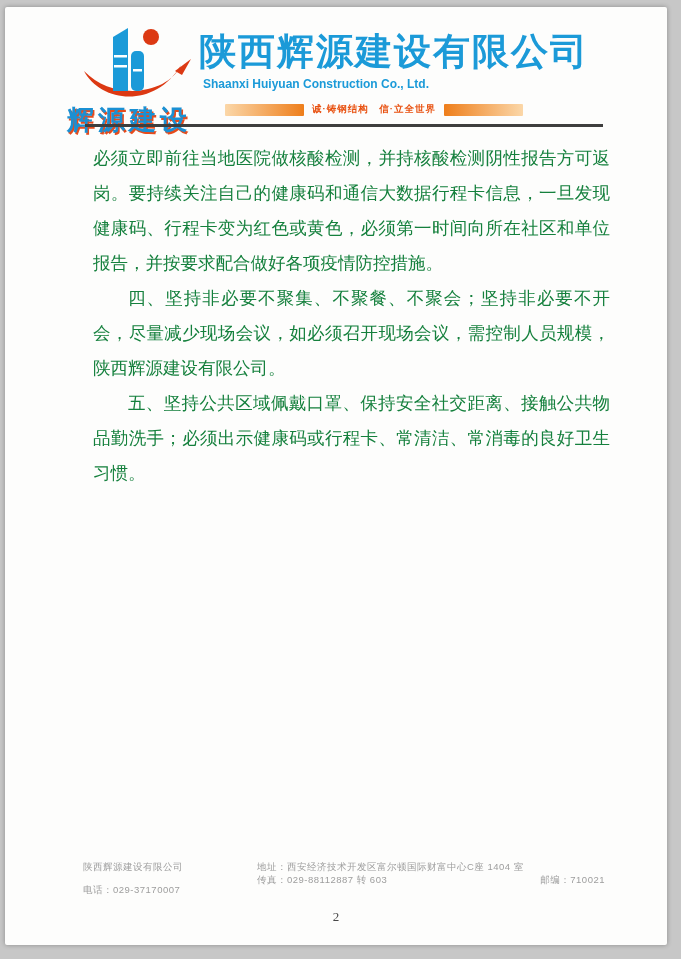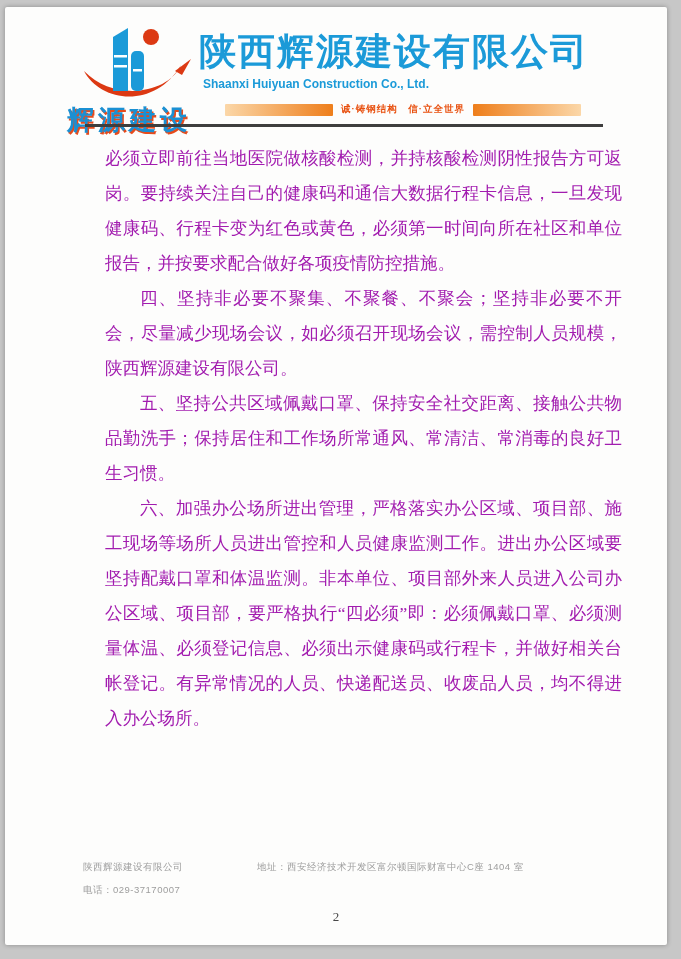--- a/index.html
+++ b/index.html
@@ -32,39 +32,39 @@
     font-weight: bold; font-size: 37px; letter-spacing: 2px;
     color: #1b9ad8; white-space: nowrap;
   }
   .company-en {
     position: absolute; left: 198px; top: 70px; width: 400px;
     font-family: "Liberation Sans", "DejaVu Sans", sans-serif;
     font-weight: bold; font-size: 12px; color: #1b9ad8;
     white-space: nowrap;
   }
   .tagline-row {
-    position: absolute; left: 220px; top: 96px; width: 356px;
+    position: absolute; left: 220px; top: 96px; width: 298px;
     display: flex; align-items: center; gap: 8px;
   }
   .tagline-bar { height: 12px; flex: 1; border-radius: 1px; }
   .tagline-bar.left  { background: linear-gradient(to right, #fbd7a8, #ee7e1b); }
   .tagline-bar.right { background: linear-gradient(to right, #ee7e1b, #fbd7a8); }
   .tagline-text {
     font-family: "Liberation Sans", "DejaVu Sans", sans-serif;
     font-size: 9.5px; font-weight: bold; color: #e8500f;
     white-space: nowrap; letter-spacing: 1px;
   }
   .header-rule {
     position: absolute; left: 80px; top: 117px;
     width: 518px; height: 3px; background: #3e3e3e;
   }
   
   .doc-body {
-    position: absolute; left: 100px; top: 134px; width: 517px;
-    font-size: 17.5px; line-height: 35px; color: #a21caf;
+    position: absolute; left: 88px; top: 134px; width: 517px;
+    font-size: 17.5px; line-height: 35px; color: #15803d;
     text-align: justify;
   }
   .doc-body p { margin: 0; }
   .doc-body p.indent { text-indent: 2em; }
   
   .footer {
     position: absolute; left: 78px; top: 854px; width: 522px;
     display: flex; gap: 14px;
     font-family: "Liberation Sans", "DejaVu Sans", sans-serif;
     font-size: 9.5px; color: #9d9d9d; letter-spacing: .5px;
@@ -108,29 +108,32 @@
     <div class="tagline-bar left"></div>
     <div class="tagline-text">诚·铸钢结构　信·立全世界</div>
     <div class="tagline-bar right"></div>
   </div>
 
   <div class="header-rule"></div>
 
   <div class="doc-body">
     <p>必须立即前往当地医院做核酸检测，并持核酸检测阴性报告方可返岗。要持续关注自己的健康码和通信大数据行程卡信息，一旦发现健康码、行程卡变为红色或黄色，必须第一时间向所在社区和单位报告，并按要求配合做好各项疫情防控措施。</p>
     <p class="indent">四、坚持非必要不聚集、不聚餐、不聚会；坚持非必要不开会，尽量减少现场会议，如必须召开现场会议，需控制人员规模，陕西辉源建设有限公司。</p>
-    <p class="indent">五、坚持公共区域佩戴口罩、保持安全社交距离、接触公共物品勤洗手；保持居住和工作场所常通风、常清洁、常消毒的良好卫生习惯。</p>
-    <p class="indent">六、加强办公场所进出管理，严格落实办公区域、项目部、施工现场等场所人员进出管控和人员健康监测工作。进出办公区域要坚持配戴口罩和体温监测。非本单位、项目部外来人员进入公司办公区域、项目部，要严格执行“四必须”即：必须佩戴口罩、必须测量体温、必须登记信息、必须出示健康码或行程卡，并做好相关台帐登记。有异常情况的人员、快递配送员、收废品人员，均不得进入办公场所。</p>
+    <p class="indent">五、坚持公共区域佩戴口罩、保持安全社交距离、接触公共物品勤洗手；必须出示健康码或行程卡、常清洁、常消毒的良好卫生习惯。</p>
   </div>
 
   <div class="footer">
     <div class="footer-left">
       <div>陕西辉源建设有限公司</div>
       <div>电话：029-37170007</div>
     </div>
     <div class="footer-right">
       <div>地址：西安经济技术开发区富尔顿国际财富中心C座 1404 室</div>
+      <div class="row2">
+        <span>传真：029-88112887 转 603</span>
+        <span>邮编：710021</span>
+      </div>
     </div>
   </div>
 
   <div class="page-number">2</div>
 
 </div>
 
 </body></html>

